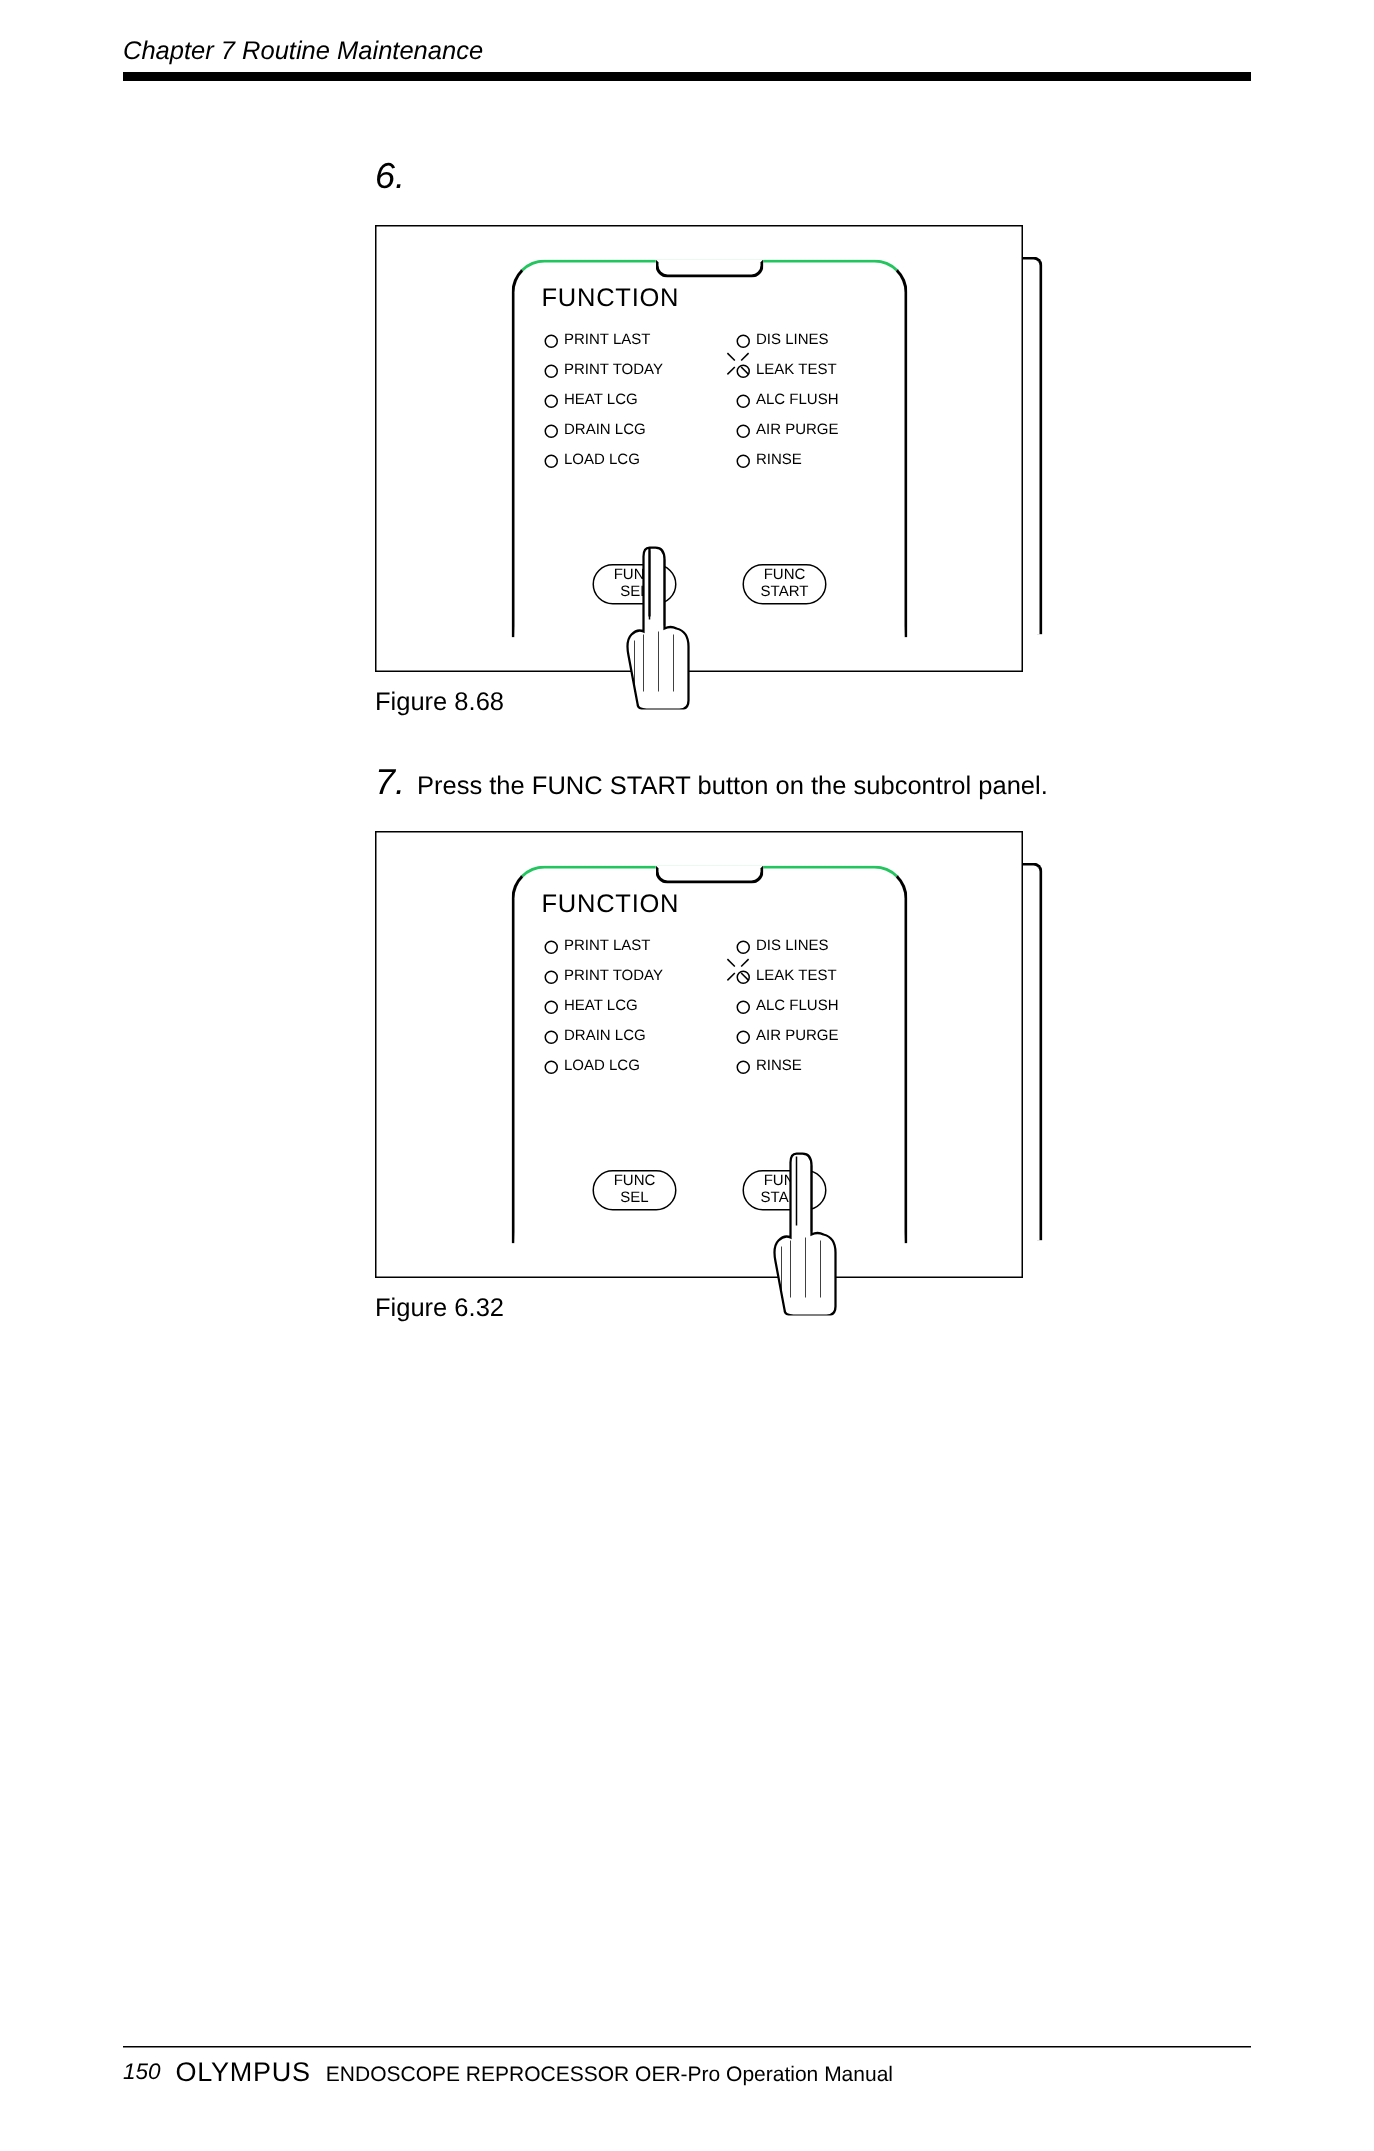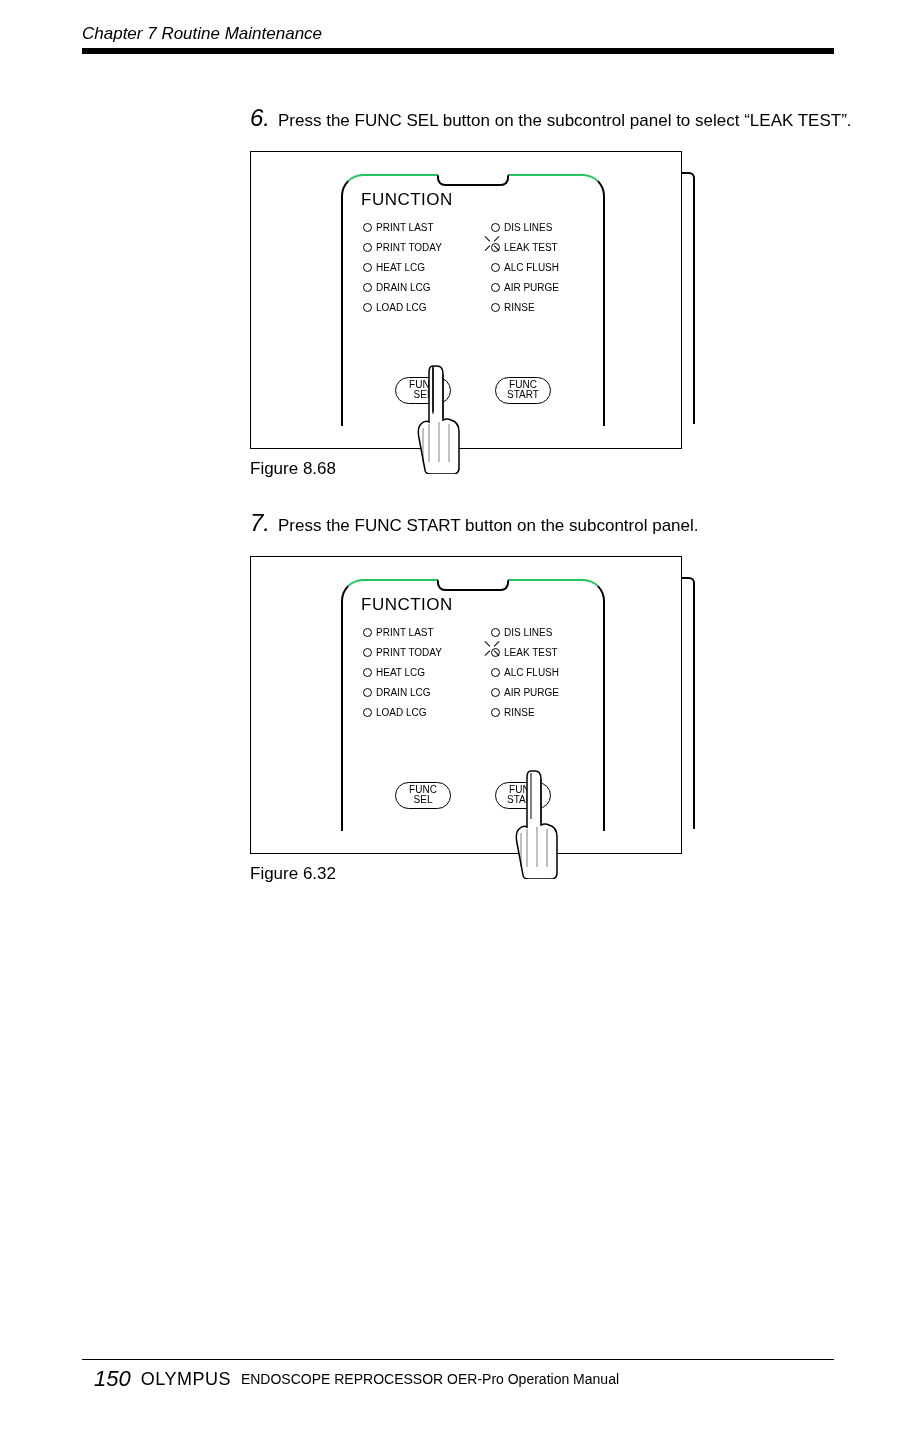--- a/index.html
+++ b/index.html
@@ -170,22 +170,21 @@
     right: 82px;
     bottom: 42px;
     border-top: 1px solid #000;
     padding-top: 6px;
     display: flex;
     align-items: center;
     gap: 10px;
   }
   .page-num {
     font-style: italic;
-    font-size: 22px;
-    margin-left: 12px;
+    font-size: 15px;
   }
   .brand {
     font-weight: 400;
     font-size: 18px;
     letter-spacing: 0.5px;
   }
   .footer-title {
     font-size: 14px;
   }
 </style>
@@ -195,21 +194,20 @@
 <div class="page">
 
   <div class="header">
     <span>Chapter 7  Routine Maintenance</span>
   </div>
 
   <div class="content">
 
     <div class="step">
       <div class="step-num">6.</div>
-      <div class="step-text">Press the FUNC SEL button on the subcontrol panel to select “LEAK TEST”.</div>
     </div>
 
     <div class="figure-outer">
       <div class="panel">
         <div class="panel-notch"></div>
         <div class="func-title">FUNCTION</div>
 
         <div class="led-col left">
           <div class="led-row">
               <span class="led"></span>

